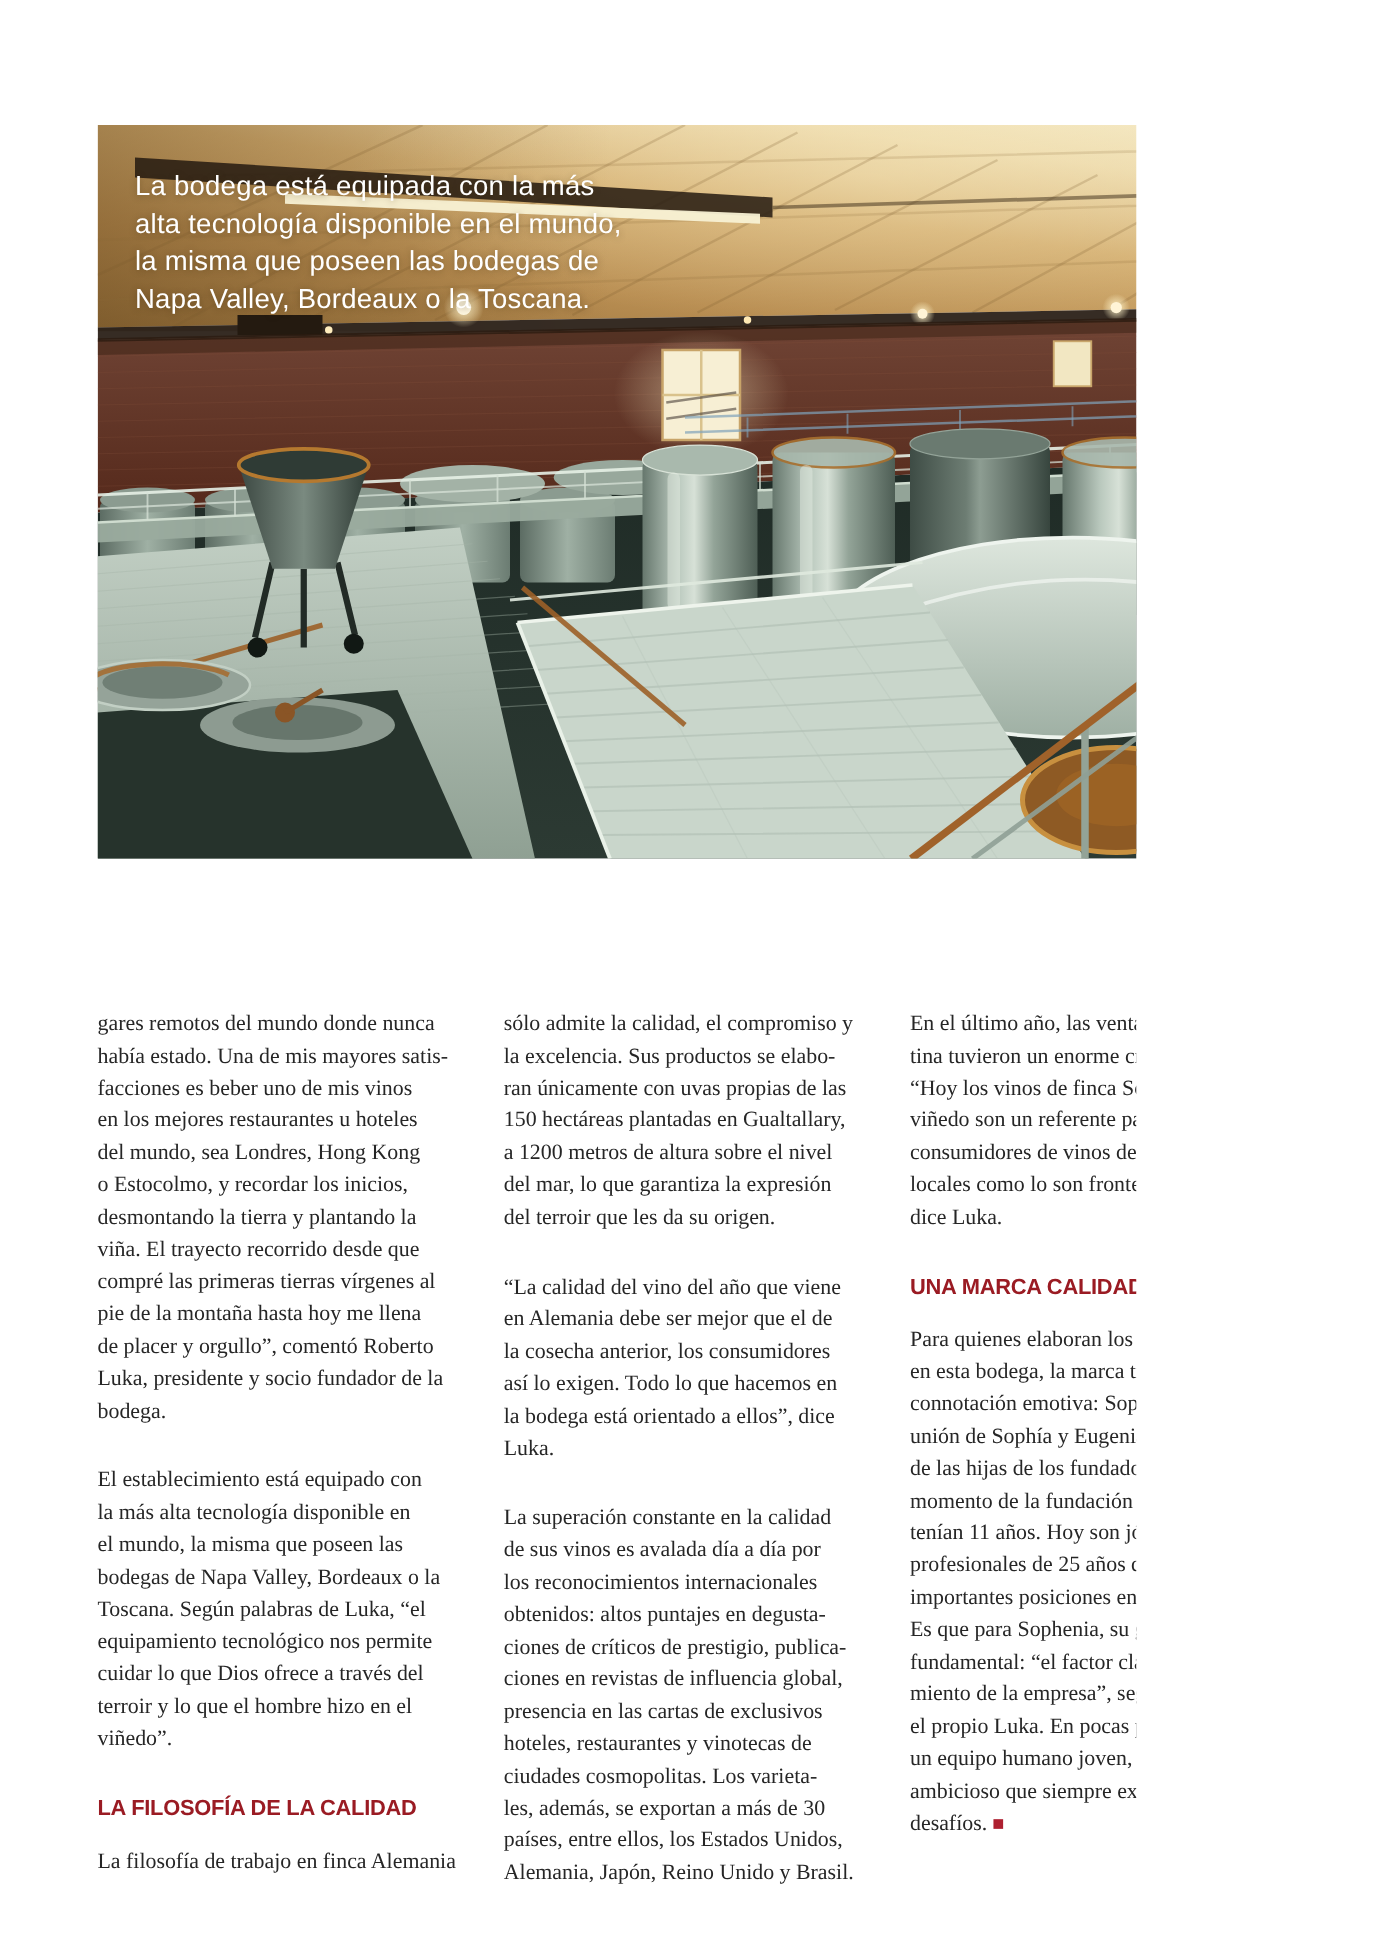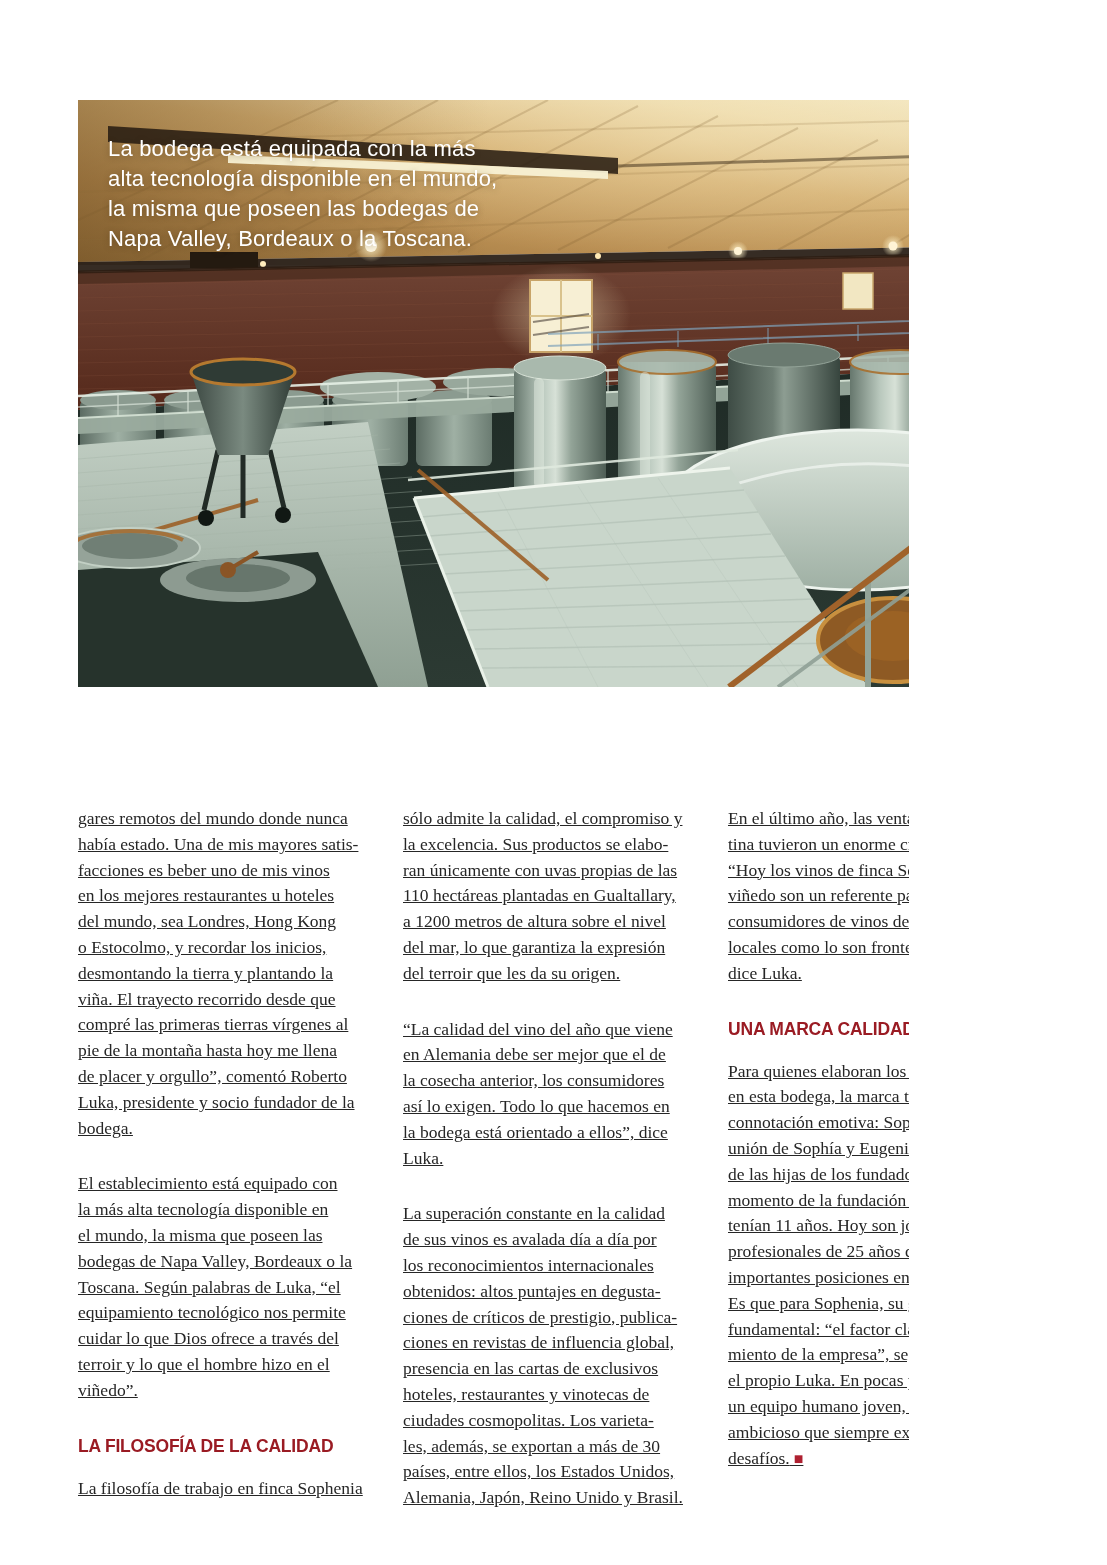--- a/index.html
+++ b/index.html
@@ -6,21 +6,21 @@
   .page{position:relative;width:909px;height:1565px;background:#ffffff;overflow:hidden;
         font-family:"Liberation Serif",serif;}
   .photo{position:absolute;left:78px;top:100px;width:1029px;height:587px;overflow:hidden;}
   .photo svg{display:block;width:100%;height:100%;}
   .caption{position:absolute;left:30px;top:34px;
            font:400 22px/30px "Liberation Sans",sans-serif;color:#ffffff;
            white-space:pre;letter-spacing:.2px;text-shadow:0 1px 6px rgba(60,40,10,.40);}
   .cols{position:absolute;left:78px;top:806px;display:flex;gap:25px;}
   .col{width:300px;}
   .para{margin:0 0 30px 0;font:400 17.5px/25.8px "Liberation Serif",serif;color:#262626;
-        white-space:pre;text-decoration:underline;}
+        white-space:pre;}
   .subhead{margin:0 0 18px 0;font:700 17.5px/24px "Liberation Sans",sans-serif;
            color:#9a1b23;letter-spacing:-0.2px;white-space:pre;}
   .endmark{color:#ae2030;font-size:16px;}
 </style>
 </head>
 <body>
 
 <div class="page">
 
   <div class="photo">
@@ -262,27 +262,27 @@
       <p class="para"><span>El establecimiento está equipado con
 la más alta tecnología disponible en
 el mundo, la misma que poseen las
 bodegas de Napa Valley, Bordeaux o la
 Toscana. Según palabras de Luka, “el
 equipamiento tecnológico nos permite
 cuidar lo que Dios ofrece a través del
 terroir y lo que el hombre hizo en el
 viñedo”.</span></p>
       <h3 class="subhead">LA FILOSOFÍA DE LA CALIDAD</h3>
-      <p class="para"><span>La filosofía de trabajo en finca Sophenia</span></p>
+      <p class="para"><span>La filosofía de trabajo en finca Alemania</span></p>
     </div>
     <div class="col">
       <p class="para"><span>sólo admite la calidad, el compromiso y
 la excelencia. Sus productos se elabo-
 ran únicamente con uvas propias de las
-110 hectáreas plantadas en Gualtallary,
+150 hectáreas plantadas en Gualtallary,
 a 1200 metros de altura sobre el nivel
 del mar, lo que garantiza la expresión
 del terroir que les da su origen.</span></p>
       <p class="para"><span>“La calidad del vino del año que viene
 en Alemania debe ser mejor que el de
 la cosecha anterior, los consumidores
 así lo exigen. Todo lo que hacemos en
 la bodega está orientado a ellos”, dice
 Luka.</span></p>
       <p class="para"><span>La superación constante en la calidad

